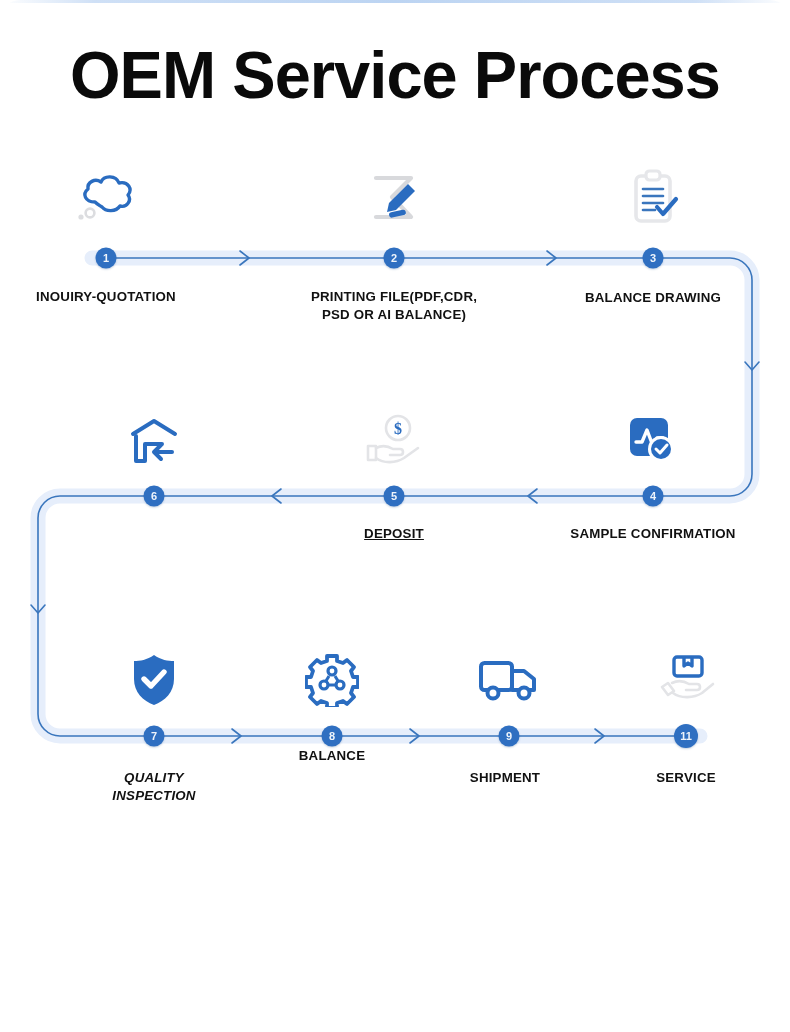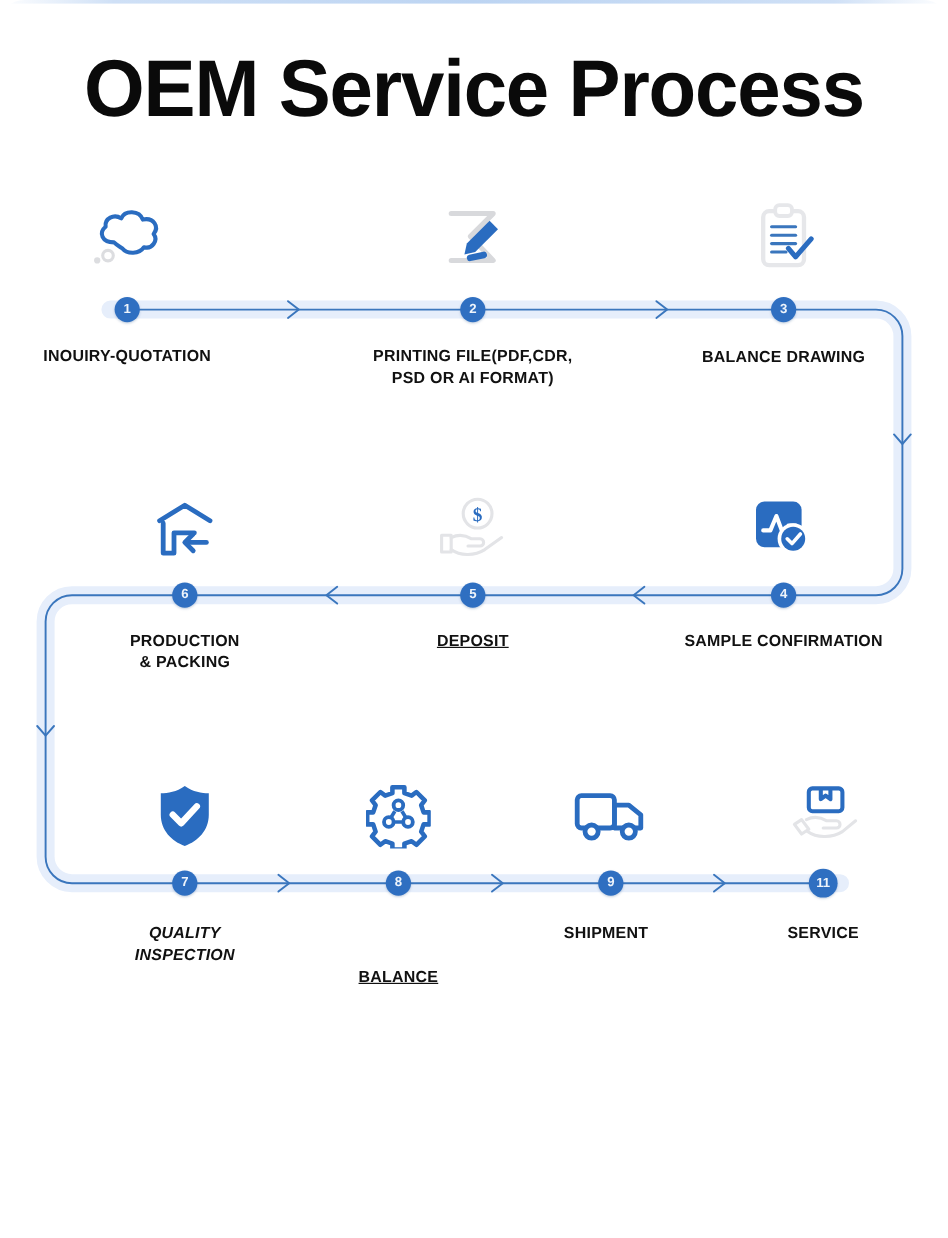--- a/index.html
+++ b/index.html
@@ -118,21 +118,21 @@
 
   <div class="icon" style="left:394px;top:198px;">
     <svg width="56" height="56" viewBox="0 0 56 56">
       <path d="M10 8 H45 L26 27 L45 47 H10" fill="none" stroke="#d8d9dc" stroke-width="4.2" stroke-linejoin="round" stroke-linecap="round"></path>
       <path d="M42 14 L49 21 L30 40 L21 42 L23 33 Z" fill="#2a6cc0"></path>
       <rect x="23" y="41" width="17" height="5.5" rx="2.6" fill="#2a6cc0" transform="rotate(-12 31 44)"></rect>
     </svg>
   </div>
   <div class="node" style="left:394px;top:258px;">2</div>
   <div class="caption" style="left:394px;top:288px;">PRINTING FILE(PDF,CDR,
-PSD OR AI FORMAT)</div>
+PSD OR AI BALANCE)</div>
 
   <div class="icon" style="left:653px;top:198px;">
     <svg width="52" height="58" viewBox="0 0 52 58">
       <rect x="9" y="7" width="34" height="45" rx="5" fill="#ffffff" stroke="#e6e7ea" stroke-width="3.6"></rect>
       <rect x="19" y="2" width="14" height="9" rx="3.4" fill="#ffffff" stroke="#e6e7ea" stroke-width="3.2"></rect>
       <line x1="16" y1="20" x2="36" y2="20" stroke="#3a76bd" stroke-width="2.6" stroke-linecap="round"></line>
       <line x1="16" y1="27" x2="36" y2="27" stroke="#3a76bd" stroke-width="2.6" stroke-linecap="round"></line>
       <line x1="16" y1="34" x2="36" y2="34" stroke="#3a76bd" stroke-width="2.6" stroke-linecap="round"></line>
       <line x1="16" y1="41" x2="28" y2="41" stroke="#3a76bd" stroke-width="2.6" stroke-linecap="round"></line>
       <polyline points="30,38 36,45 49,30" fill="none" stroke="#2a6cc0" stroke-width="4.2" stroke-linecap="round" stroke-linejoin="round"></polyline>
@@ -167,22 +167,20 @@
 
   <div class="icon" style="left:154px;top:441px;">
     <svg width="52" height="50" viewBox="0 0 52 50">
       <path d="M5 18 L26 5 L47 18" fill="none" stroke="#2a6cc0" stroke-width="4" stroke-linecap="round" stroke-linejoin="round"></path>
       <path d="M8 20 V45 H17 V28 H34" fill="none" stroke="#2a6cc0" stroke-width="4" stroke-linecap="round" stroke-linejoin="round"></path>
       <line x1="44" y1="36" x2="27" y2="36" stroke="#2a6cc0" stroke-width="4" stroke-linecap="round"></line>
       <polyline points="33,29 26,36 33,43" fill="none" stroke="#2a6cc0" stroke-width="4" stroke-linecap="round" stroke-linejoin="round"></polyline>
     </svg>
   </div>
   <div class="node" style="left:154px;top:496px;">6</div>
-  <div class="caption" style="left:154px;top:525px;">PRODUCTION
-&amp; PACKING</div>
 
   <div class="icon" style="left:154px;top:680px;">
     <svg width="48" height="54" viewBox="0 0 48 54">
       <path d="M24 2 C17 7 10 8 4 8 V26 C4 39 13 48 24 52 C35 48 44 39 44 26 V8 C38 8 31 7 24 2 Z" fill="#2a6cc0"></path>
       <polyline points="14,26 21,33 34,19" fill="none" stroke="#ffffff" stroke-width="5.4" stroke-linecap="round" stroke-linejoin="round"></polyline>
     </svg>
   </div>
   <div class="node" style="left:154px;top:736px;">7</div>
   <div class="caption" style="left:154px;top:769px;font-style:italic;">QUALITY
 INSPECTION</div>
@@ -193,21 +191,21 @@
                l-6 -2 -4 3 -7 -7 3 -4 -2 -6 h-5 v-10 h5 l2 -6 -3 -4 7 -7 4 3 6 -2 z" fill="none" stroke="#2a6cc0" stroke-width="3.8" stroke-linejoin="round"></path>
       <circle cx="27" cy="18" r="4" fill="none" stroke="#2a6cc0" stroke-width="3.2"></circle>
       <circle cx="19" cy="32" r="4" fill="none" stroke="#2a6cc0" stroke-width="3.2"></circle>
       <circle cx="35" cy="32" r="4" fill="none" stroke="#2a6cc0" stroke-width="3.2"></circle>
       <line x1="24" y1="23" x2="21" y2="28" stroke="#2a6cc0" stroke-width="3"></line>
       <line x1="30" y1="23" x2="33" y2="28" stroke="#2a6cc0" stroke-width="3"></line>
       <line x1="23" y1="32" x2="31" y2="32" stroke="#2a6cc0" stroke-width="3"></line>
     </svg>
   </div>
   <div class="node" style="left:332px;top:736px;">8</div>
-  <div class="caption" style="left:332px;top:805px;text-decoration:underline;">BALANCE</div>
+  <div class="caption" style="left:332px;top:747px;">BALANCE</div>
 
   <div class="icon" style="left:509px;top:680px;">
     <svg width="62" height="46" viewBox="0 0 62 46">
       <rect x="3" y="6" width="31" height="27" rx="3.5" fill="none" stroke="#2a6cc0" stroke-width="4"></rect>
       <path d="M34 14 H46 L56 22 V33 H34 Z" fill="none" stroke="#2a6cc0" stroke-width="4" stroke-linejoin="round"></path>
       <circle cx="15" cy="36" r="5.5" fill="#ffffff" stroke="#2a6cc0" stroke-width="4"></circle>
       <circle cx="46" cy="36" r="5.5" fill="#ffffff" stroke="#2a6cc0" stroke-width="4"></circle>
     </svg>
   </div>
   <div class="node" style="left:509px;top:736px;">9</div>

